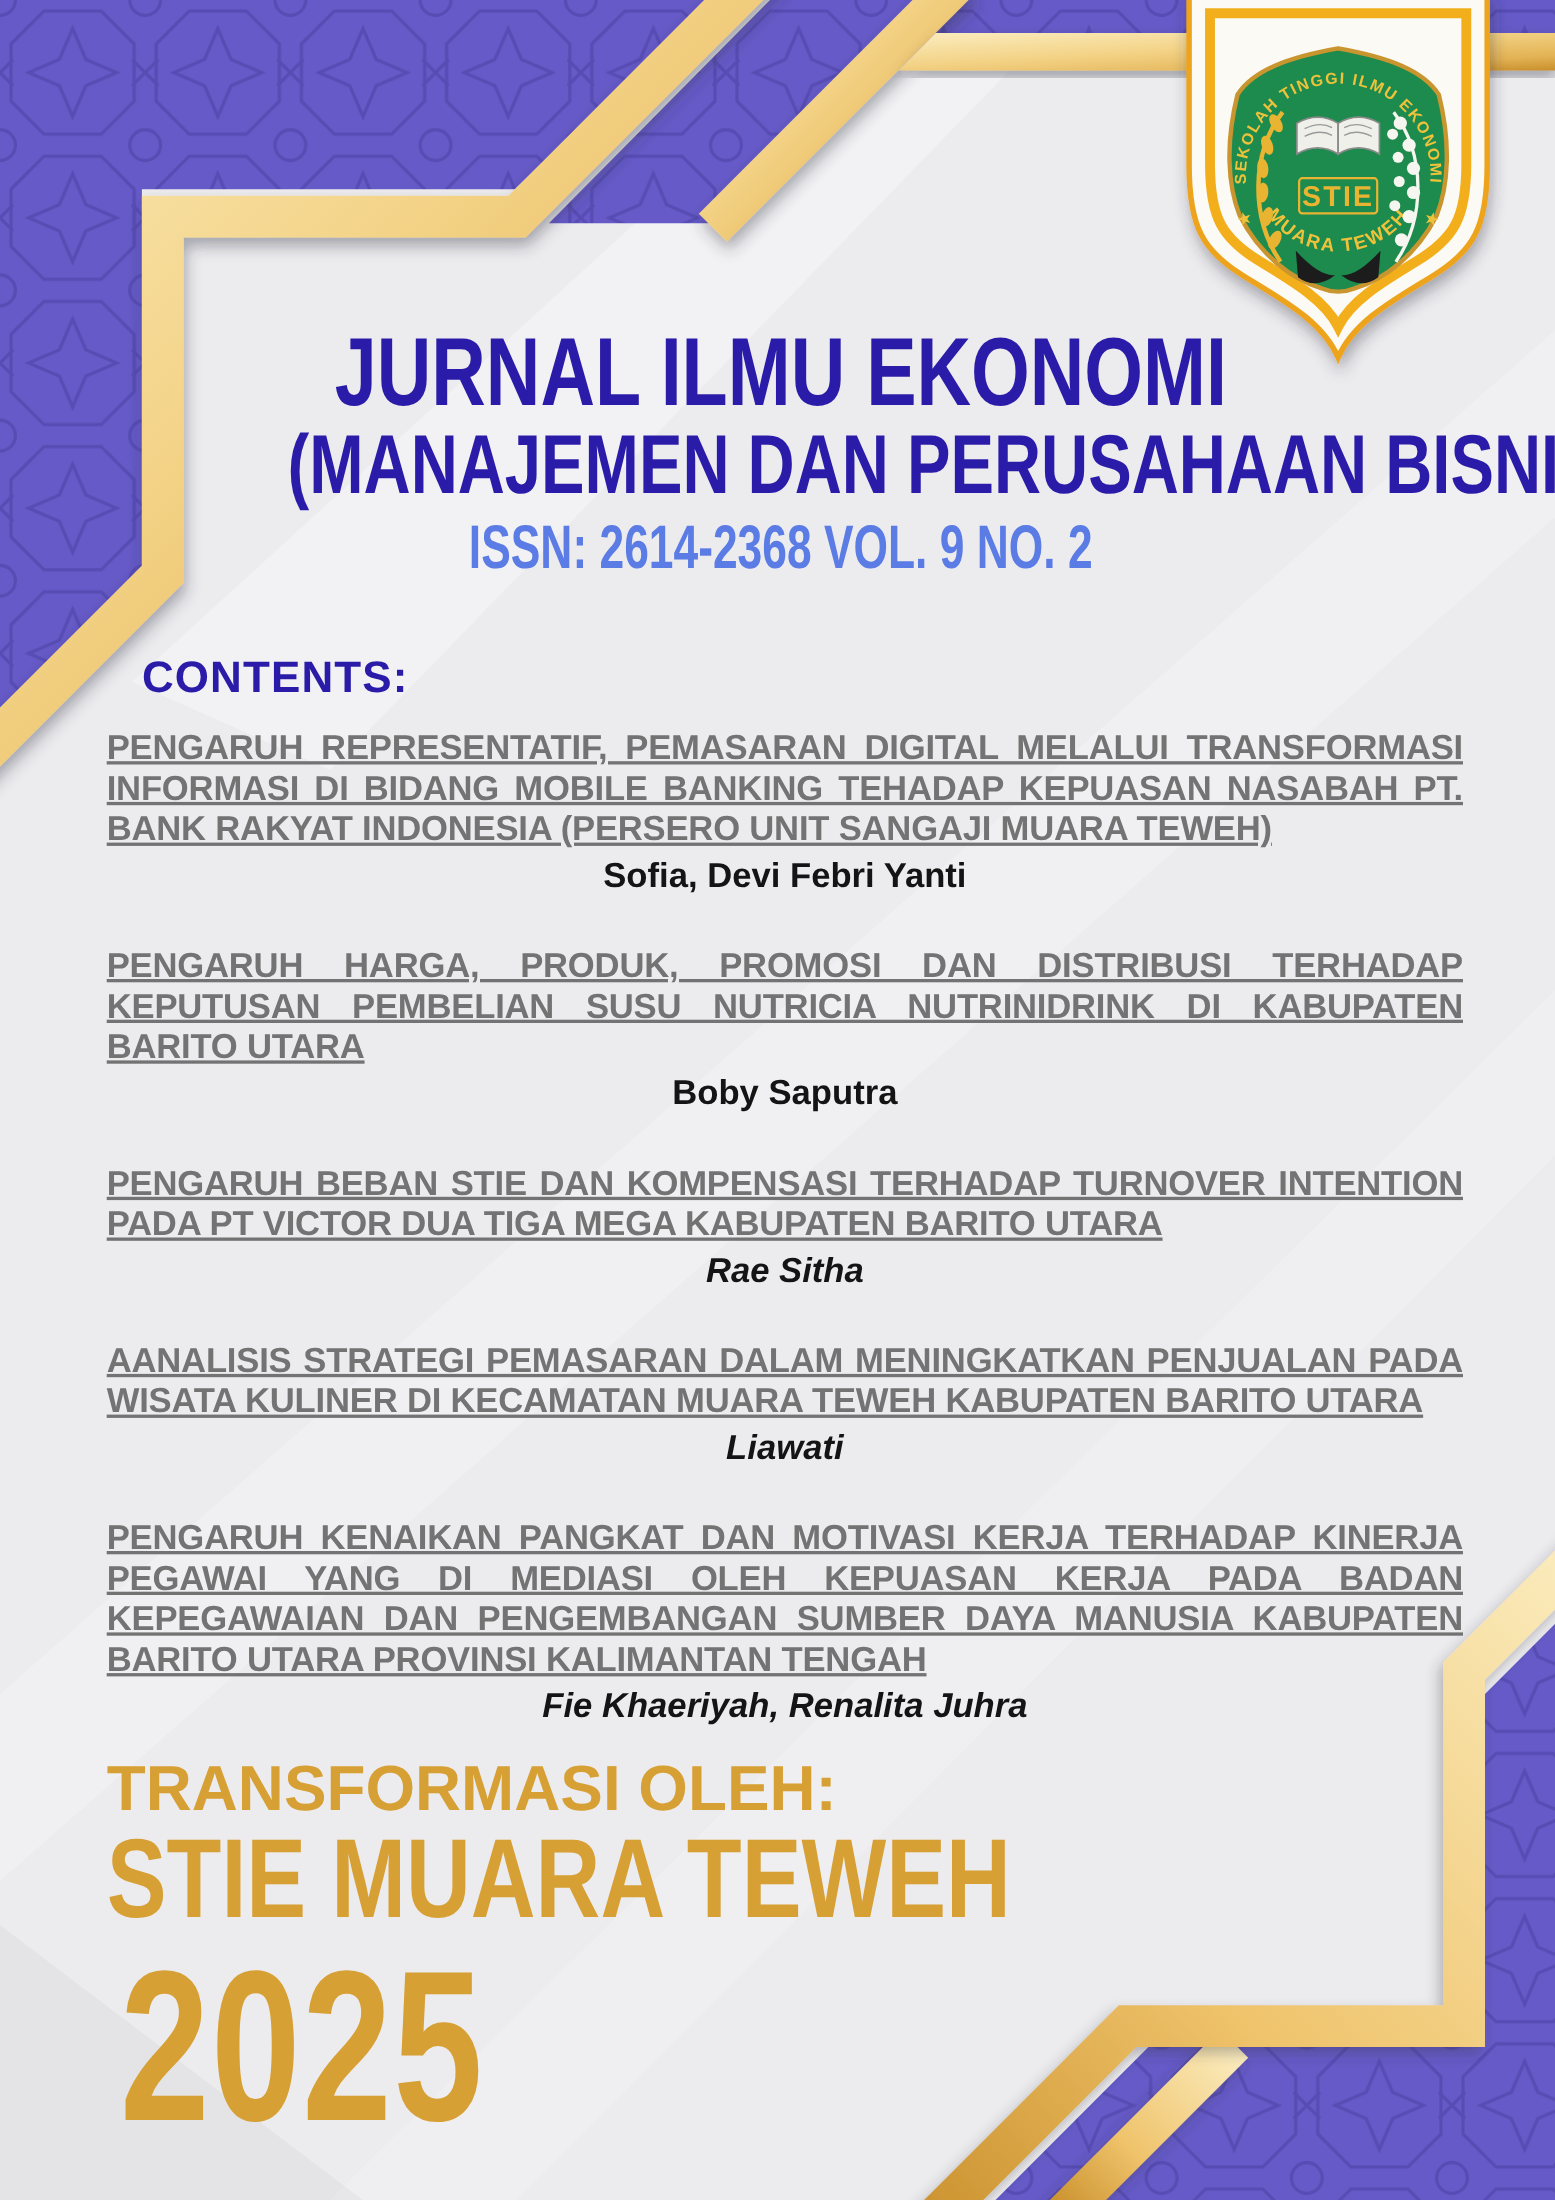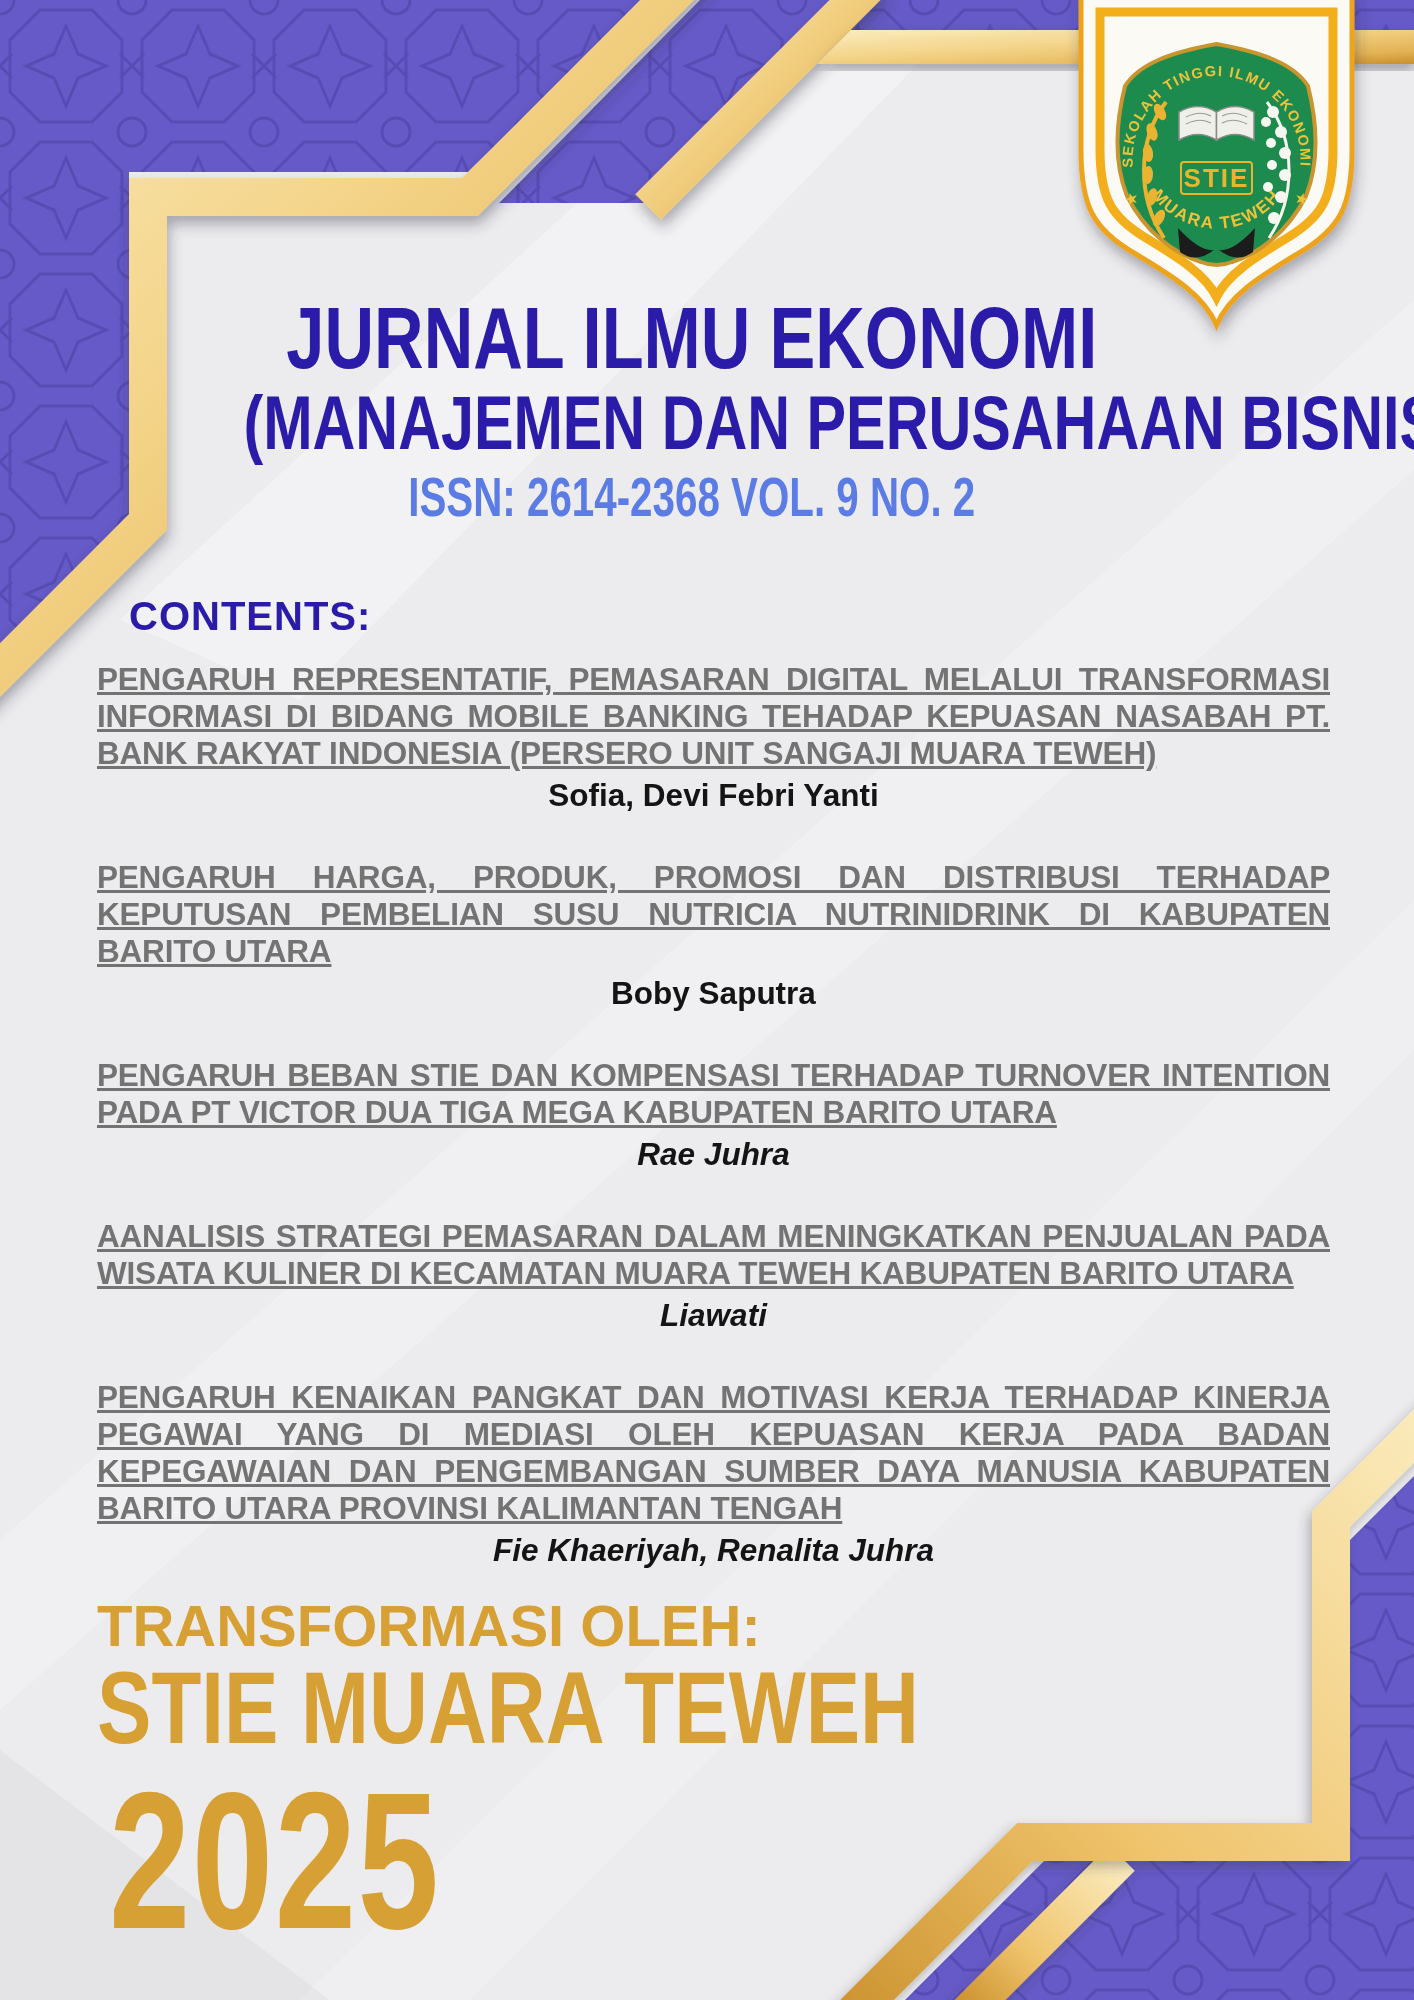--- a/index.html
+++ b/index.html
@@ -3,21 +3,21 @@
 <meta charset="utf-8">
 <style>
   html,body{margin:0;padding:0;background:#555;}
   #page{position:relative;width:1414px;height:2000px;overflow:hidden;
         background:#ECECEF;font-family:"Liberation Sans",sans-serif;}
   #decor{position:absolute;inset:0;width:1414px;height:2000px;}
   .abs{position:absolute;}
   .cx{display:inline-block;transform:scaleX(.78);transform-origin:50% 50%;white-space:nowrap;}
   .cxl{display:inline-block;transform-origin:0 50%;white-space:nowrap;}
   
-  #title-block{left:72px;top:293px;width:1240px;text-align:center;}
+  #title-block{left:90px;top:293px;width:1240px;text-align:center;}
   .t1{font-size:88px;line-height:90px;font-weight:800;color:#2A1BA8;letter-spacing:0px;}
   .t2{font-size:76px;line-height:79px;font-weight:800;color:#2A1BA8;}
   .t3{font-size:56px;line-height:70px;font-weight:800;color:#5B7BE5;}
   .t3 .cx{transform:scaleX(.72);}
   
   #contents-col{left:97px;top:590px;width:1233px;}
   #contents-heading{font-size:40px;line-height:52px;font-weight:800;color:#2A1BA8;
                     letter-spacing:1px;margin-bottom:19px;margin-left:32px;}
   .article{margin-bottom:45px;}
   .art-title{font-size:31.5px;line-height:37px;font-weight:700;color:#737373;
@@ -174,21 +174,21 @@
       <div class="art-authors">Sofia, Devi Febri Yanti</div>
     </div>
 
     <div class="article">
       <div class="art-title">PENGARUH HARGA, PRODUK, PROMOSI DAN DISTRIBUSI TERHADAP KEPUTUSAN PEMBELIAN SUSU NUTRICIA NUTRINIDRINK DI KABUPATEN BARITO UTARA</div>
       <div class="art-authors">Boby Saputra</div>
     </div>
 
     <div class="article">
       <div class="art-title">PENGARUH BEBAN STIE DAN KOMPENSASI TERHADAP TURNOVER INTENTION PADA PT VICTOR DUA TIGA MEGA KABUPATEN BARITO UTARA</div>
-      <div class="art-authors italic">Rae Juhra</div>
+      <div class="art-authors italic">Rae Sitha</div>
     </div>
 
     <div class="article">
       <div class="art-title">AANALISIS STRATEGI PEMASARAN DALAM MENINGKATKAN PENJUALAN PADA WISATA KULINER DI KECAMATAN MUARA TEWEH KABUPATEN BARITO UTARA</div>
       <div class="art-authors italic">Liawati</div>
     </div>
 
     <div class="article">
       <div class="art-title">PENGARUH KENAIKAN PANGKAT DAN MOTIVASI KERJA TERHADAP KINERJA PEGAWAI YANG DI MEDIASI OLEH KEPUASAN KERJA PADA BADAN KEPEGAWAIAN DAN PENGEMBANGAN SUMBER DAYA MANUSIA KABUPATEN BARITO UTARA PROVINSI KALIMANTAN TENGAH</div>
       <div class="art-authors italic">Fie Khaeriyah, Renalita Juhra</div>

